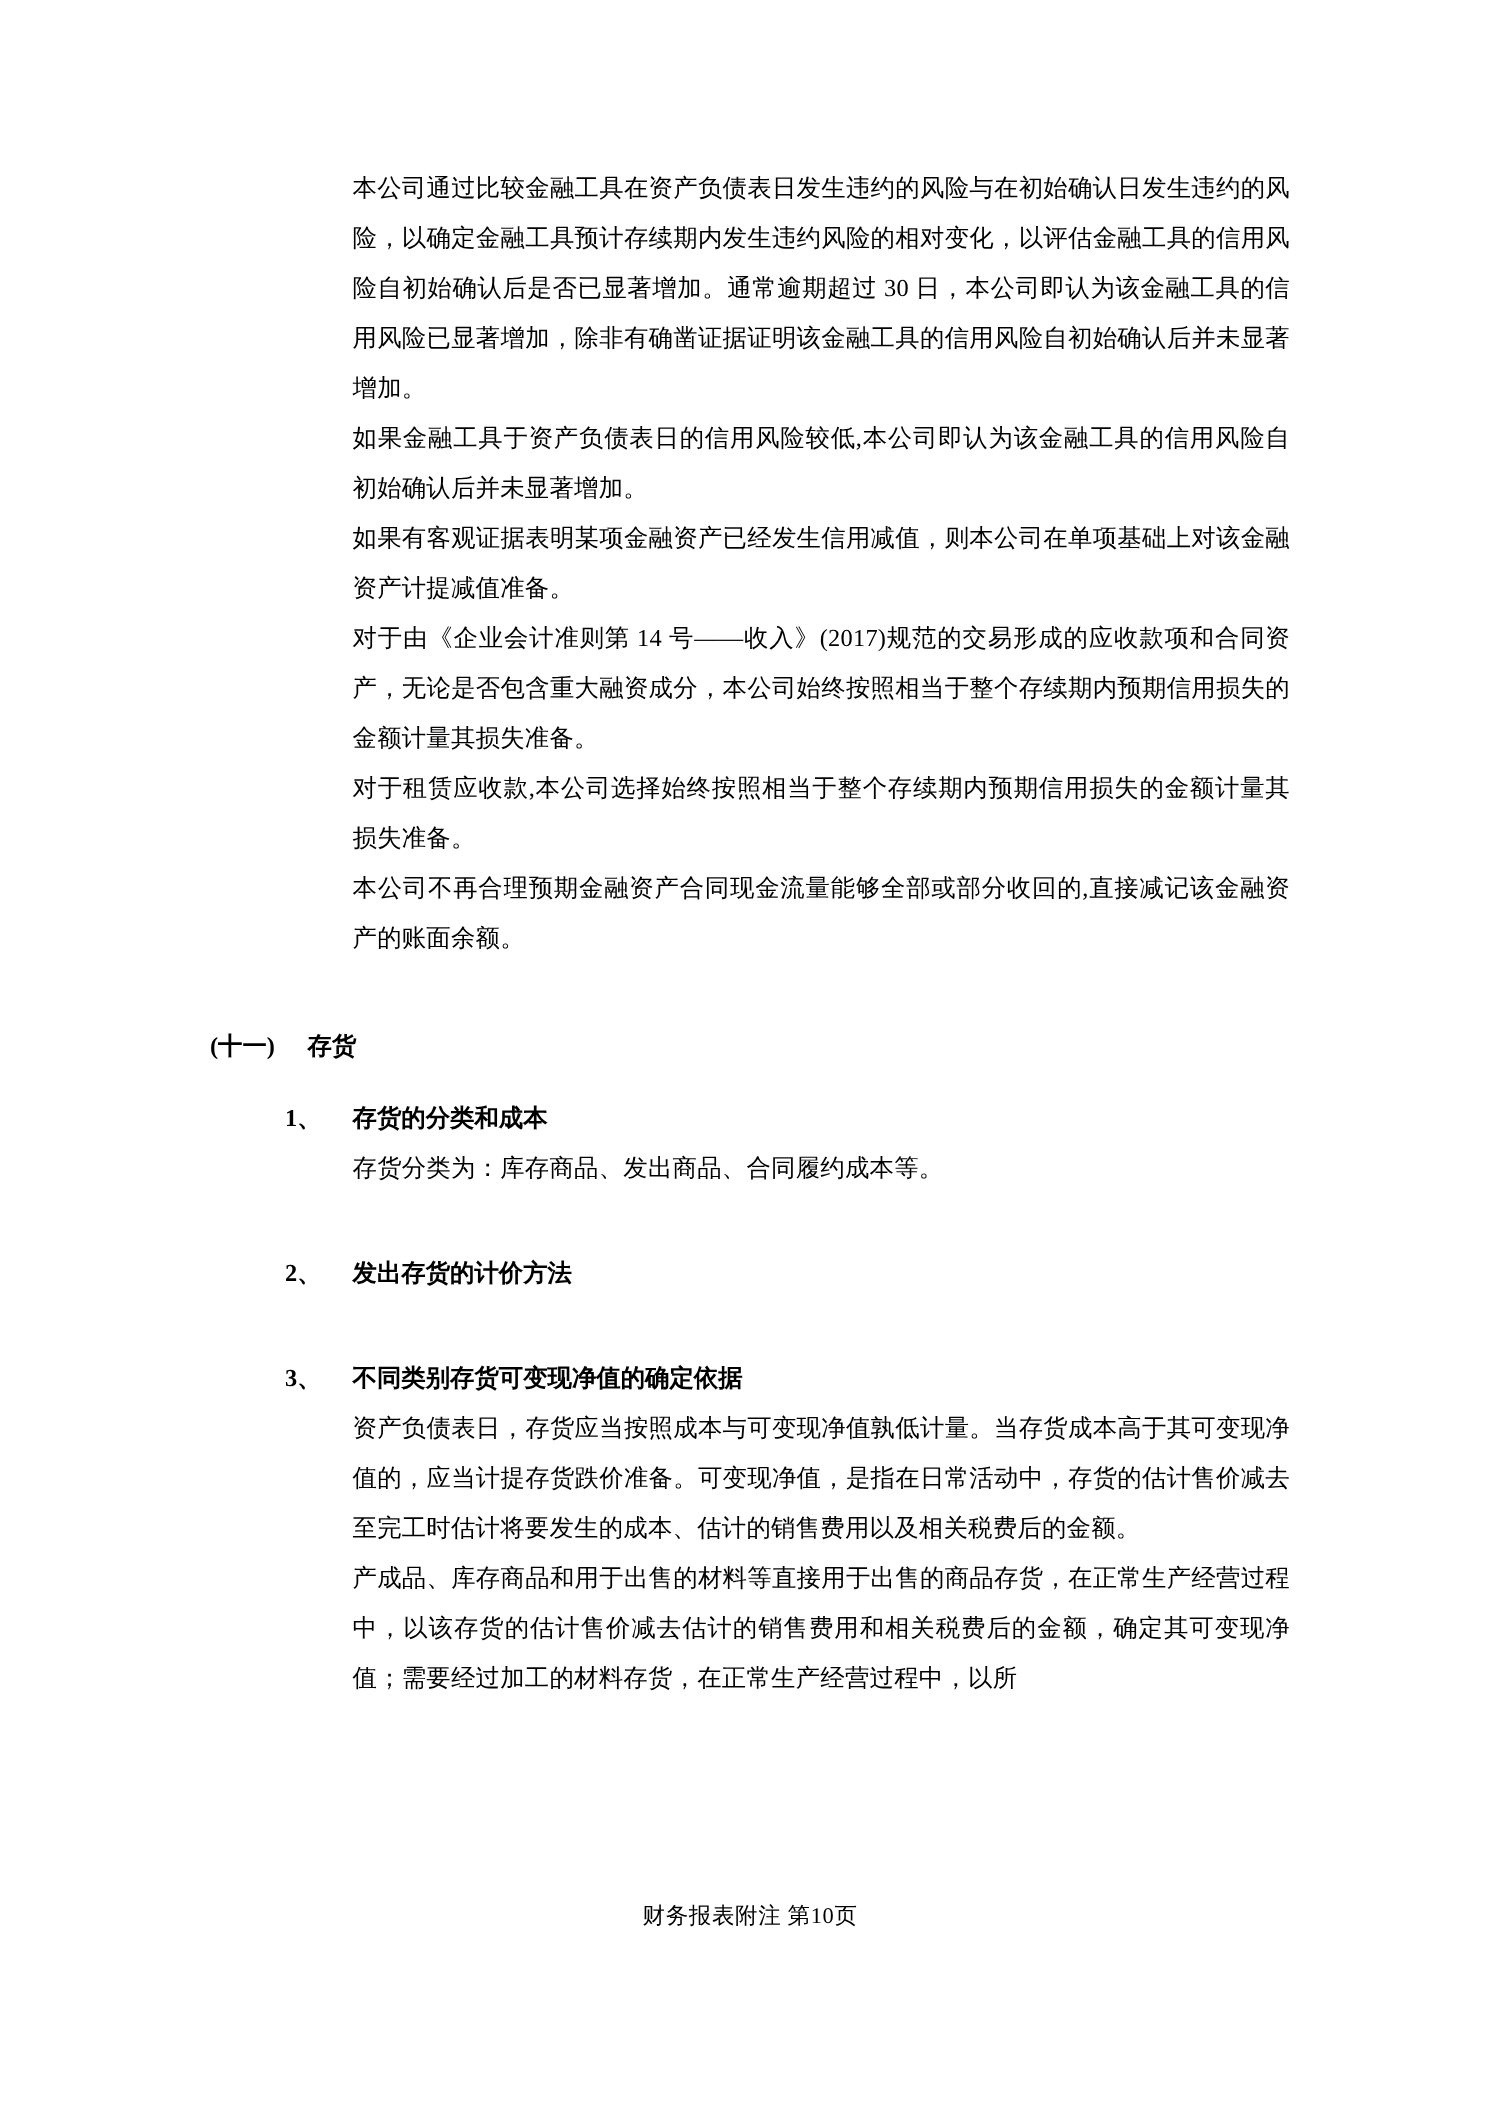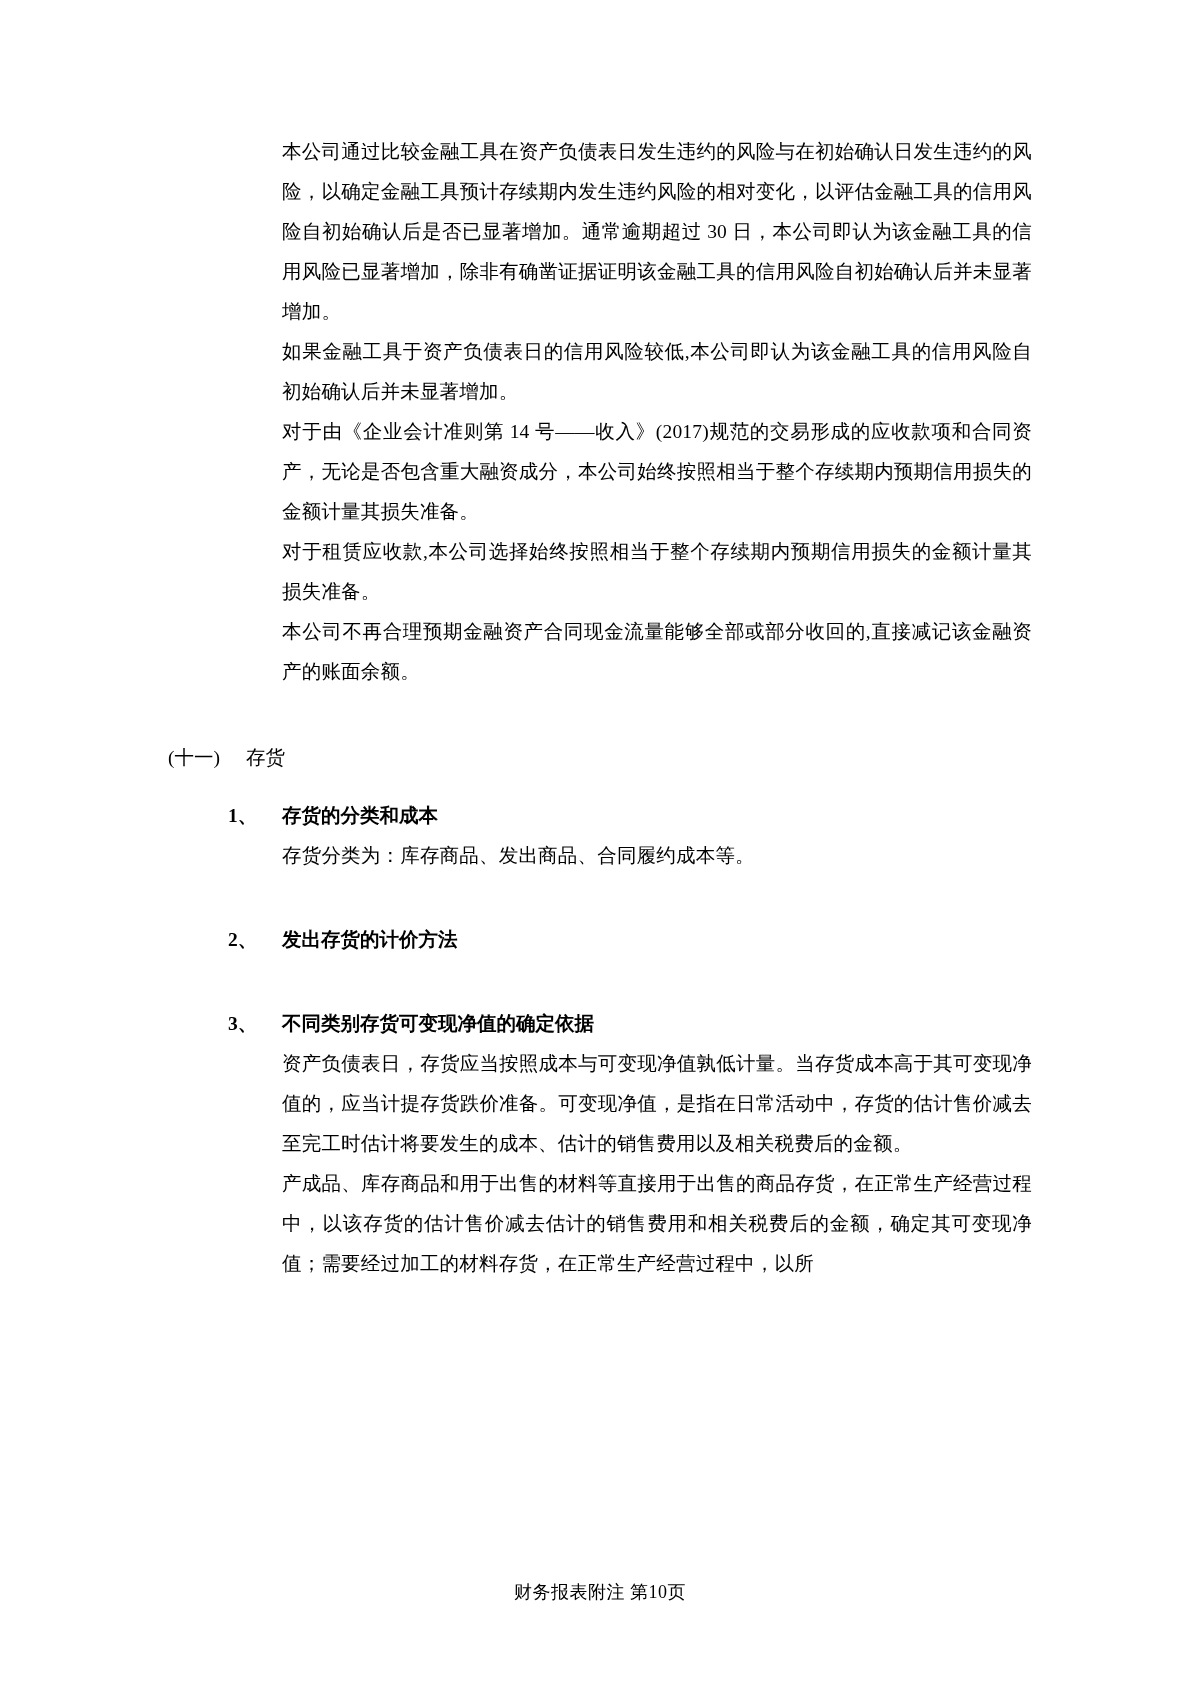--- a/index.html
+++ b/index.html
@@ -39,21 +39,21 @@
     text-justify: inter-ideograph;
     text-indent: 0;
     padding-left: 114px;
     letter-spacing: 0.2px;
   }
   .body-para.first-block {
     padding-left: 114px;
   }
   .section-heading {
     font-size: 19.5px;
-    font-weight: normal;
+    font-weight: bold;
     line-height: 40px;
     margin-top: 46px;
     padding-left: 0px;
   }
   .section-heading .sec-num {
     display: inline-block;
     width: 78px;
   }
   .sub-heading {
     font-size: 19.5px;
@@ -71,37 +71,38 @@
     line-height: 40px;
     text-align: justify;
     text-justify: inter-ideograph;
     padding-left: 114px;
     letter-spacing: 0.2px;
   }
   .gap-md { height: 26px; }
   .footer {
     position: absolute;
     left: 0;
-    top: 1580px;
+    top: 1520px;
     width: 1200px;
     text-align: center;
     font-size: 18px;
     font-family: "Liberation Serif", "DejaVu Serif", serif;
     letter-spacing: 0.5px;
   }
 </style>
 </head>
 <body>
 
 <div class="page">
 
   <div class="content">
 
     <p class="body-para first-block">本公司通过比较金融工具在资产负债表日发生违约的风险与在初始确认日发生违约的风险，以确定金融工具预计存续期内发生违约风险的相对变化，以评估金融工具的信用风险自初始确认后是否已显著增加。通常逾期超过 30 日，本公司即认为该金融工具的信用风险已显著增加，除非有确凿证据证明该金融工具的信用风险自初始确认后并未显著增加。</p>
     <p class="body-para">如果金融工具于资产负债表日的信用风险较低,本公司即认为该金融工具的信用风险自初始确认后并未显著增加。</p>
+    <p class="body-para">如果有客观证据表明某项金融资产已经发生信用减值，则本公司在单项基础上对该金融资产计提减值准备。</p>
     <p class="body-para">对于由《企业会计准则第 14 号——收入》(2017)规范的交易形成的应收款项和合同资产，无论是否包含重大融资成分，本公司始终按照相当于整个存续期内预期信用损失的金额计量其损失准备。</p>
     <p class="body-para">对于租赁应收款,本公司选择始终按照相当于整个存续期内预期信用损失的金额计量其损失准备。</p>
     <p class="body-para">本公司不再合理预期金融资产合同现金流量能够全部或部分收回的,直接减记该金融资产的账面余额。</p>
 
     <p class="section-heading">
       <span class="sec-num">(十一)</span><span>存货</span>
     </p>
 
     <p class="sub-heading">
       <span class="sub-num">1、</span><span>存货的分类和成本</span>

